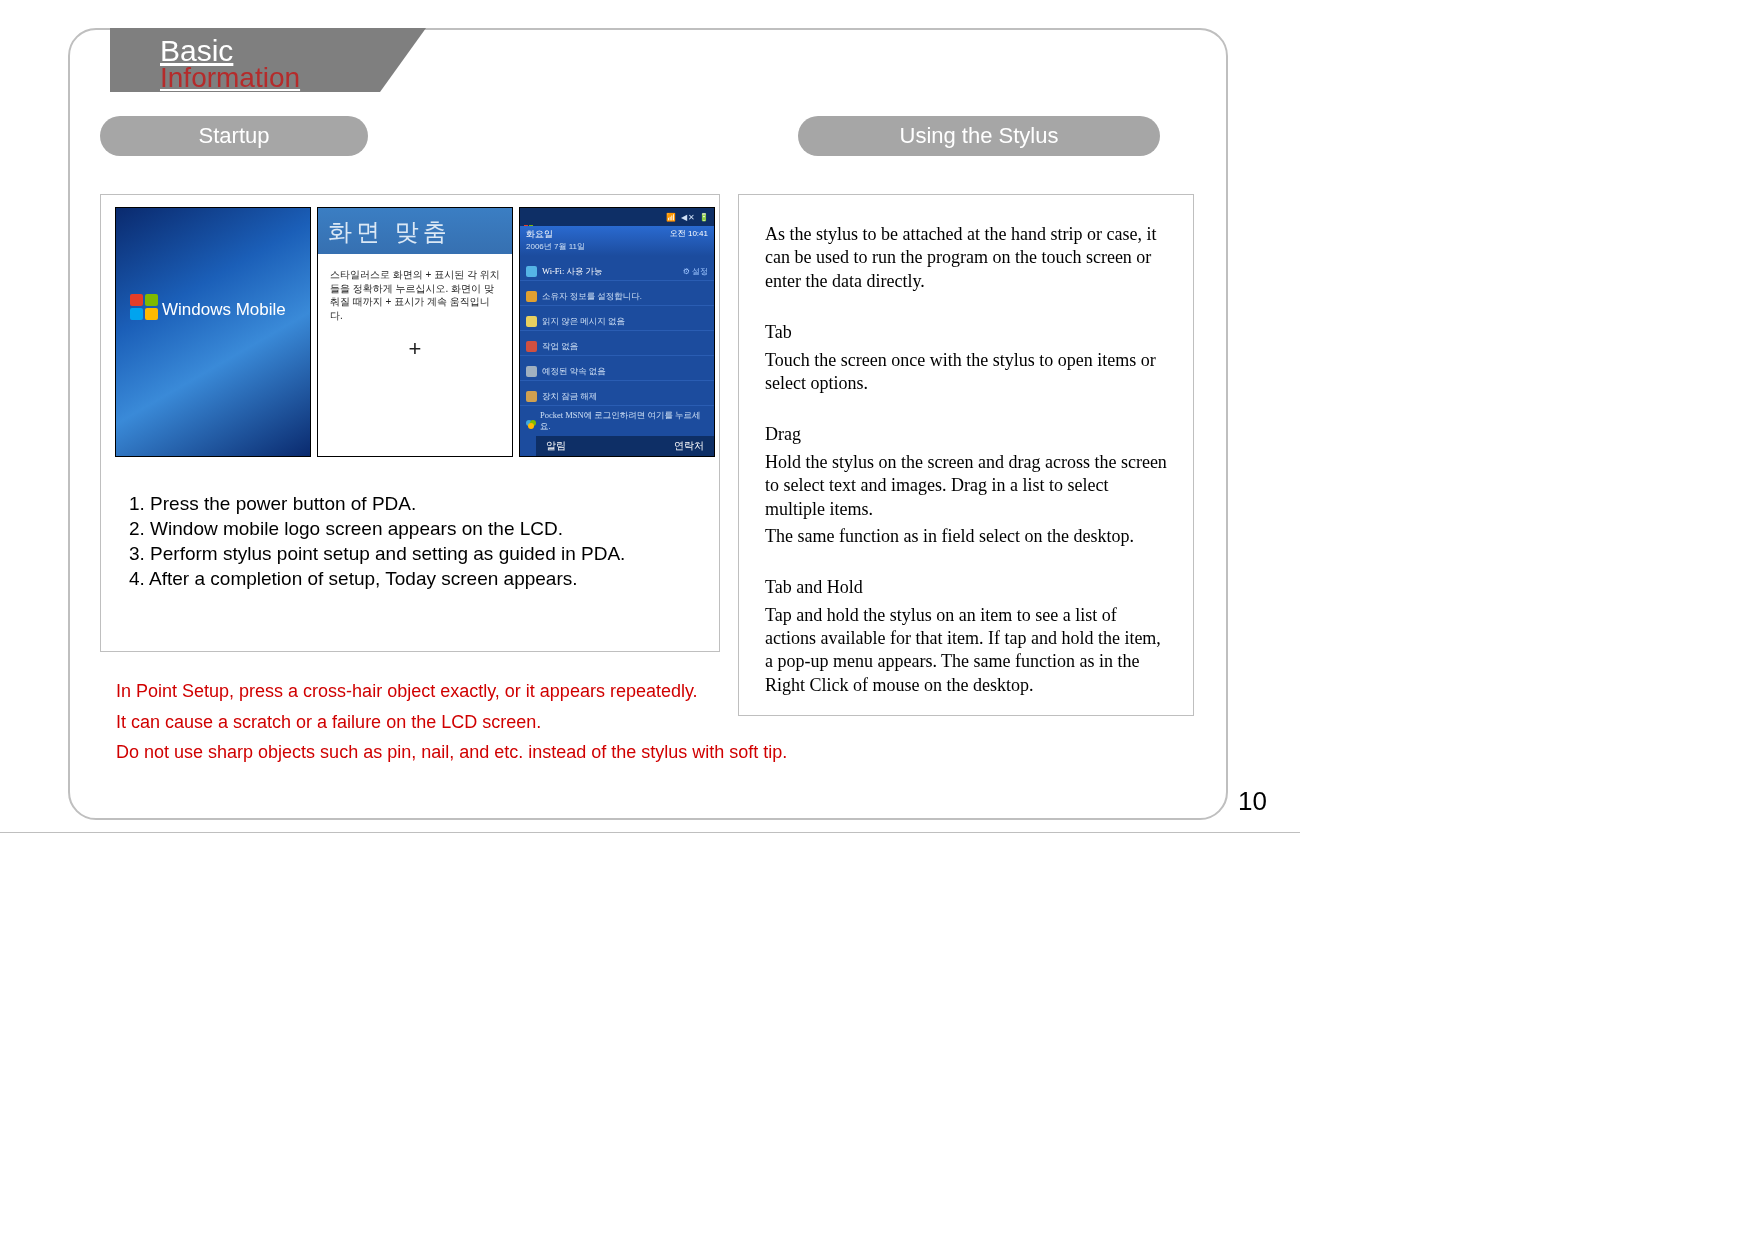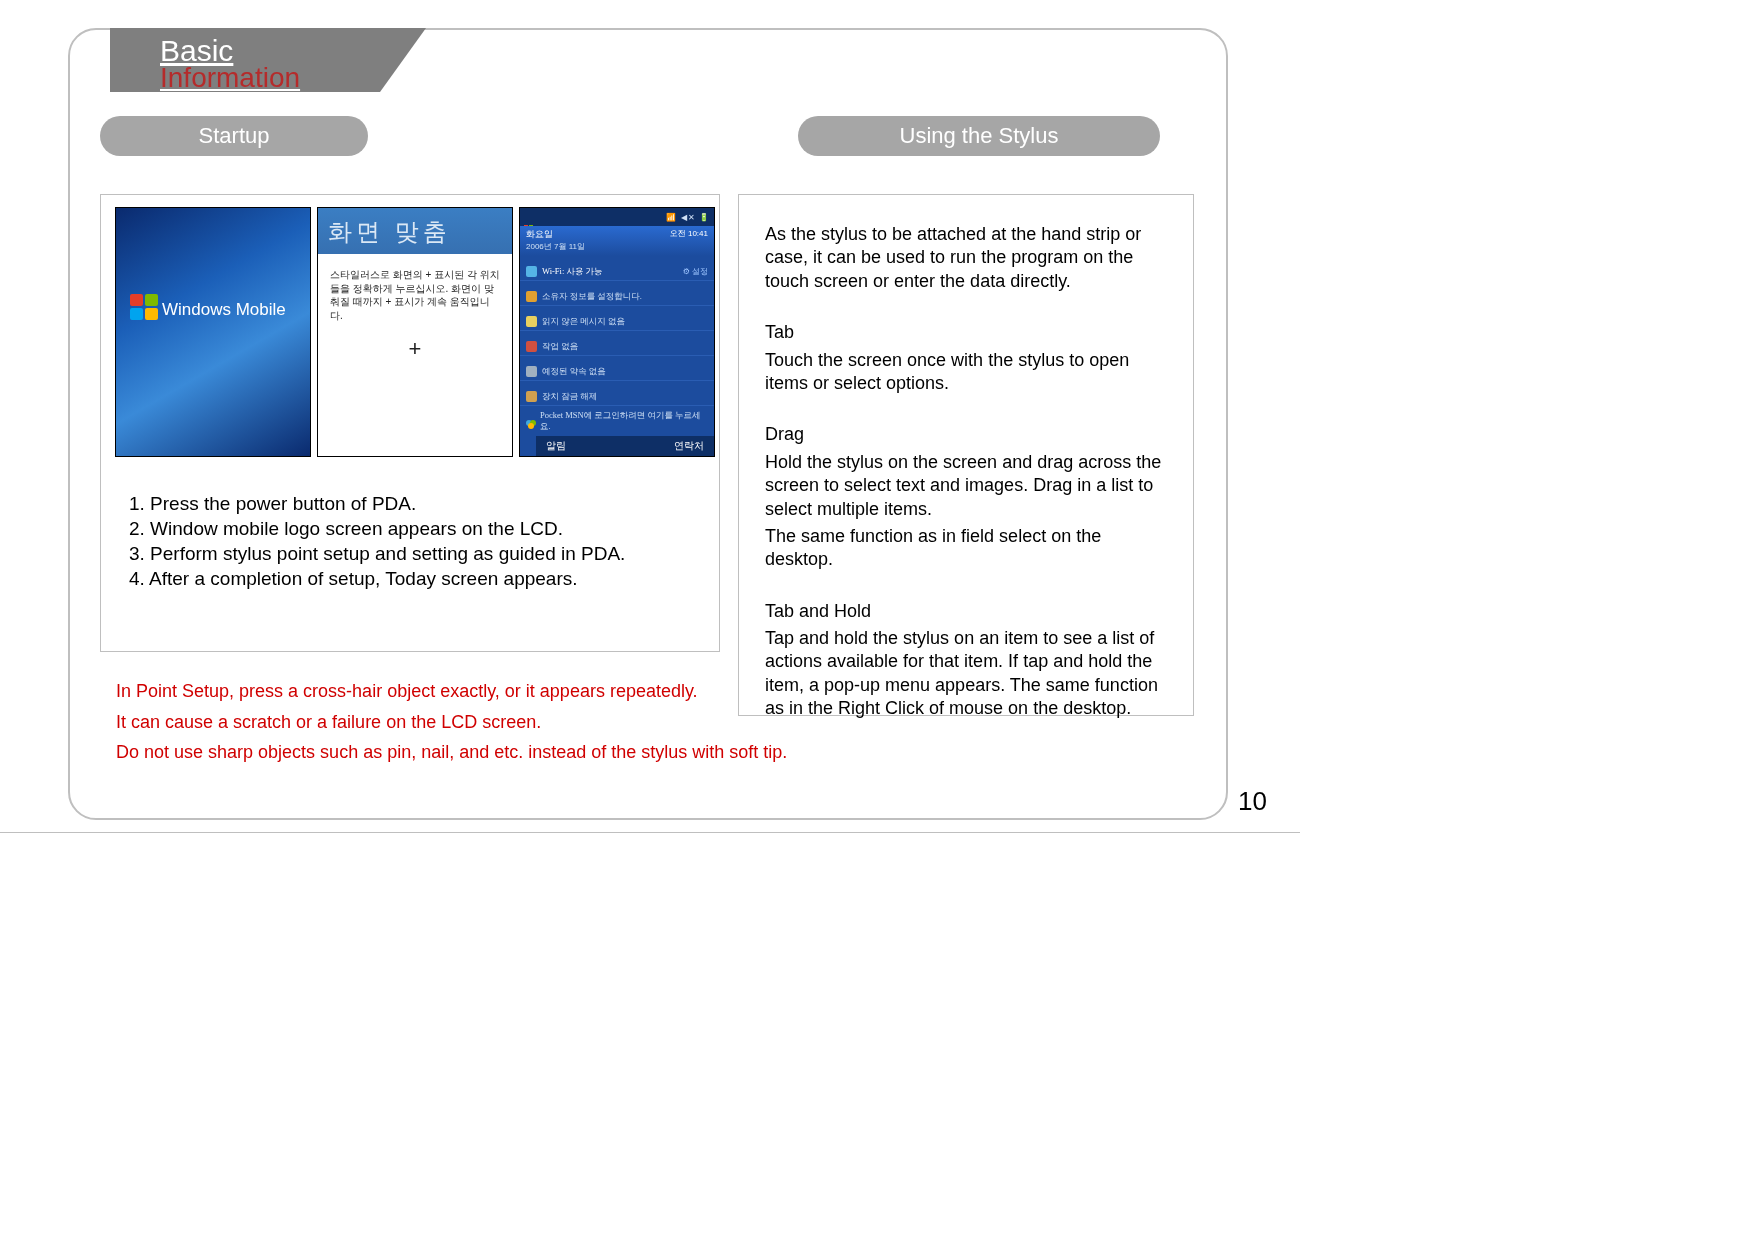--- a/index.html
+++ b/index.html
@@ -59,20 +59,21 @@
     left:100px; top:194px;
     width:620px; height:458px;
     border:1px solid #bfbfbf;
   }
   .right-box {
     position:absolute;
     left:738px; top:194px;
     width:456px; height:522px;
     border:1px solid #bfbfbf;
     padding:28px 22px 4px 26px;
+    font-family:Liberation Serif, serif;
   }
 
   
   .shots { position:absolute; left:14px; top:12px; display:flex; gap:6px; }
   .shot { width:196px; height:250px; border:1px solid #000; position:relative; overflow:hidden; }
   .shot1 { background: linear-gradient(150deg,#0a2a6e 0%, #1b5fb8 35%, #3a8ad8 60%, #0a2a6e 100%); }
   .wm-flag { position:absolute; left:14px; top:86px; width:30px; height:28px;}
   .wm-flag span{position:absolute;width:13px;height:12px;border-radius:2px;}
   .wm-flag .r{background:#e53d28;left:0;top:0;}
   .wm-flag .g{background:#7fba00;left:15px;top:0;}

